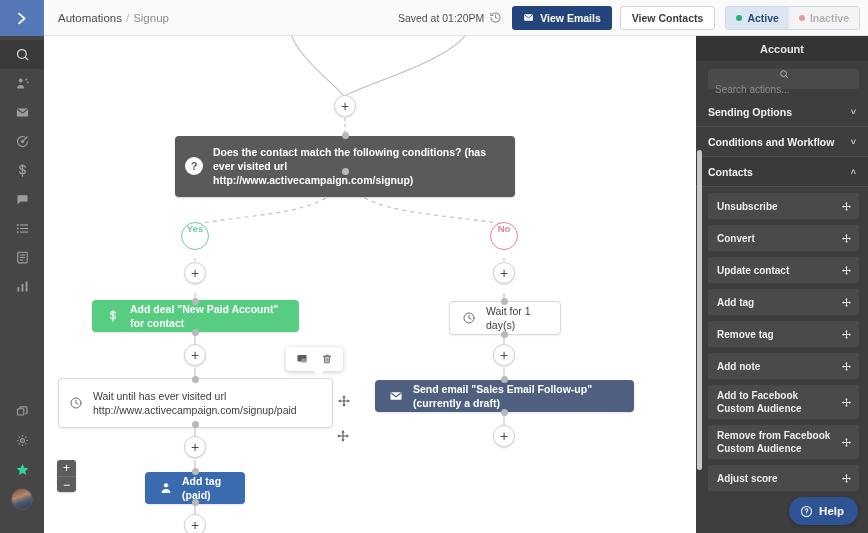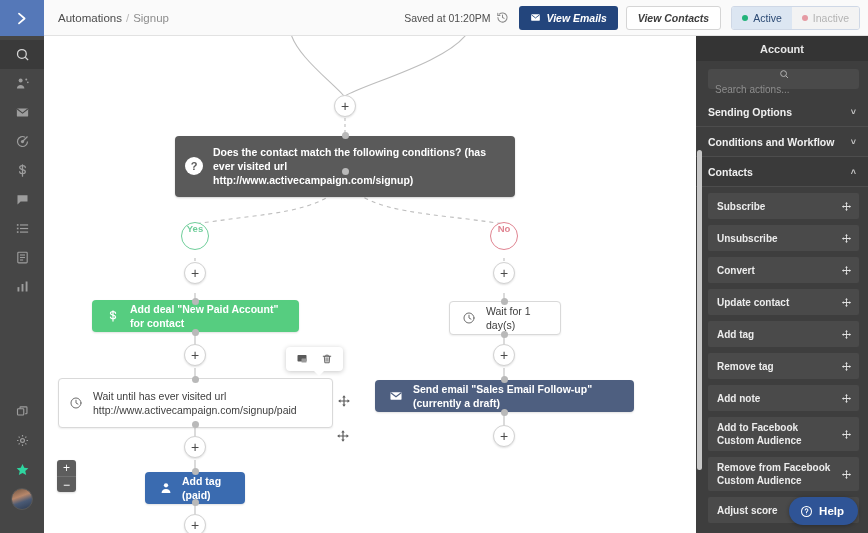--- a/index.html
+++ b/index.html
@@ -46,29 +46,29 @@
   .crumbs { padding-left: 14px; font-size: 11.5px; color: #4c4c4c; }
   .crumbs .sep { color: #b7b7b7; margin: 0 4px; }
   .crumbs .cur { color: #8d8d8d; }
   .top-right { margin-left: auto; display: flex; align-items: center; padding-right: 2px; }
   .saved { font-size: 10.5px; color: #4e4e4e; margin-right: 5px; }
   .saved-ico { color: #8a8a8a; margin-right: 10px; display: flex; }
   .saved-ico svg { width: 13px; height: 13px; }
   .btn {
     font-size: 10.5px; font-weight: bold; border-radius: 3px;
     padding: 0 11px; height: 24px; display: flex; align-items: center;
-    cursor: pointer; white-space: nowrap; font-style: italic;
+    cursor: pointer; white-space: nowrap;
   }
   .btn-primary { background: #23457c; color: #fff; margin-right: 8px; }
   .btn-primary svg { width: 11px; height: 11px; margin-right: 6px; }
   .btn-ghost { background: #fff; color: #3c3c3c; border: 1px solid #d5d5d5; margin-right: 10px; }
   .seg { display: flex; height: 24px; border-radius: 3px; overflow: hidden; border: 1px solid #cfd8e6; margin-right: 6px; }
   .seg-item {
     display: flex; align-items: center; gap: 5px; padding: 0 10px;
-    font-size: 10.5px; font-weight: normal; cursor: pointer;
+    font-size: 10.5px; font-weight: bold; cursor: pointer;
   }
   .seg-item.on { background: #dce6f2; color: #2c4a74; }
   .seg-item.off { background: #f3f3f3; color: #b3b3b3; }
   .dot { width: 6px; height: 6px; border-radius: 50%; display: inline-block; }
 
   
   .canvas {
     position: absolute; left: 44px; top: 36px; width: 652px; height: 497px;
     background: #ffffff; overflow: hidden;
   }
@@ -520,28 +520,20 @@
       <span>Conditions and Workflow</span>
       <span class="chev">˅</span>
     </div>
     <div class="group expanded">
       <span>Contacts</span>
       <span class="chev">˄</span>
     </div>
 
     <div class="act-list">
       <div class="act">
-          <span>Subscribe</span>
-          <span class="hdl">
-            <svg viewBox="0 0 24 24" fill="currentColor">
-              <path d="M12 2 15 6h-2v5h5V9l4 3-4 3v-2h-5v5h2l-3 4-3-4h2v-5H6v2l-4-3 4-3v2h5V6H9z"></path>
-            </svg>
-          </span>
-        </div>
-      <div class="act">
           <span>Unsubscribe</span>
           <span class="hdl">
             <svg viewBox="0 0 24 24" fill="currentColor">
               <path d="M12 2 15 6h-2v5h5V9l4 3-4 3v-2h-5v5h2l-3 4-3-4h2v-5H6v2l-4-3 4-3v2h5V6H9z"></path>
             </svg>
           </span>
         </div>
       <div class="act">
           <span>Convert</span>
           <span class="hdl">

